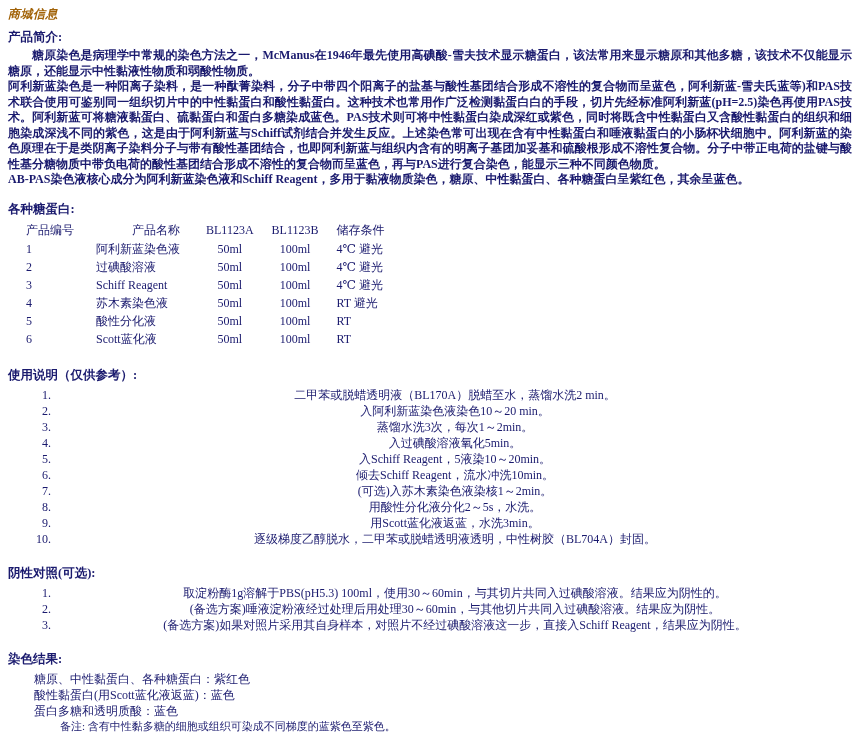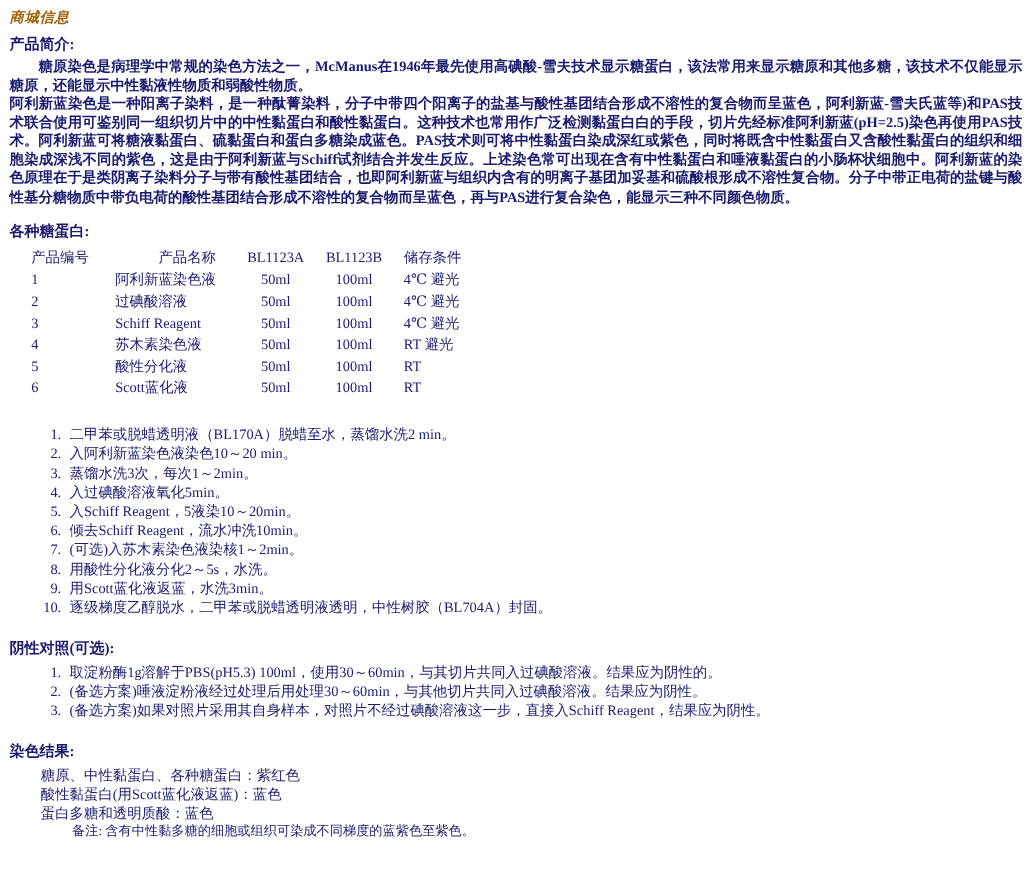--- a/index.html
+++ b/index.html
@@ -81,20 +81,21 @@
   ol.steps {
     margin: 3px 0 0 0;
     padding-left: 46px;
     font-size: 12px;
     line-height: 16px;
     color: #1a1a6e;
   }
   ol.steps li {
     padding-left: 4px;
     margin: 0;
+    text-align: center;
   }
 
   ul.plain {
     list-style: none;
     margin: 3px 0 0 0;
     padding-left: 26px;
     font-size: 12px;
     line-height: 16px;
   }
   ul.plain li { margin: 0; }
@@ -109,20 +110,21 @@
 </head>
 <body>
 
 <div class="page">
 
   <h1 class="doc-title">商城信息</h1>
 
   <div class="section-head">产品简介:</div>
   <p class="para indent">糖原染色是病理学中常规的染色方法之一，McManus在1946年最先使用高碘酸-雪夫技术显示糖蛋白，该法常用来显示糖原和其他多糖，该技术不仅能显示糖原，还能显示中性黏液性物质和弱酸性物质。</p>
   <p class="para">阿利新蓝染色是一种阳离子染料，是一种酞菁染料，分子中带四个阳离子的盐基与酸性基团结合形成不溶性的复合物而呈蓝色，阿利新蓝-雪夫氏蓝等)和PAS技术联合使用可鉴别同一组织切片中的中性黏蛋白和酸性黏蛋白。这种技术也常用作广泛检测黏蛋白白的手段，切片先经标准阿利新蓝(pH=2.5)染色再使用PAS技术。阿利新蓝可将糖液黏蛋白、硫黏蛋白和蛋白多糖染成蓝色。PAS技术则可将中性黏蛋白染成深红或紫色，同时将既含中性黏蛋白又含酸性黏蛋白的组织和细胞染成深浅不同的紫色，这是由于阿利新蓝与Schiff试剂结合并发生反应。上述染色常可出现在含有中性黏蛋白和唾液黏蛋白的小肠杯状细胞中。阿利新蓝的染色原理在于是类阴离子染料分子与带有酸性基团结合，也即阿利新蓝与组织内含有的明离子基团加妥基和硫酸根形成不溶性复合物。分子中带正电荷的盐键与酸性基分糖物质中带负电荷的酸性基团结合形成不溶性的复合物而呈蓝色，再与PAS进行复合染色，能显示三种不同颜色物质。</p>
+  <p class="para">AB-PAS染色液核心成分为阿利新蓝染色液和Schiff Reagent，多用于黏液物质染色，糖原、中性黏蛋白、各种糖蛋白呈紫红色，其余呈蓝色。</p>
 
   <div class="gap-m"></div>
 
   <div class="section-head">各种糖蛋白:</div>
   <table class="prod">
     <thead>
       <tr>
         <th class="num">产品编号</th>
         <th class="nm">产品名称</th>
         <th class="c">BL1123A</th>
@@ -171,20 +173,21 @@
         <td class="nm">Scott蓝化液</td>
         <td class="c">50ml</td>
         <td class="c">100ml</td>
         <td>RT</td>
       </tr>
     </tbody>
   </table>
 
   <div class="gap-l"></div>
 
+  <div class="section-head">使用说明（仅供参考）:</div>
   <ol class="steps">
     <li>二甲苯或脱蜡透明液（BL170A）脱蜡至水，蒸馏水洗2 min。</li>
     <li>入阿利新蓝染色液染色10～20 min。</li>
     <li>蒸馏水洗3次，每次1～2min。</li>
     <li>入过碘酸溶液氧化5min。</li>
     <li>入Schiff Reagent，5液染10～20min。</li>
     <li>倾去Schiff Reagent，流水冲洗10min。</li>
     <li>(可选)入苏木素染色液染核1～2min。</li>
     <li>用酸性分化液分化2～5s，水洗。</li>
     <li>用Scott蓝化液返蓝，水洗3min。</li>

